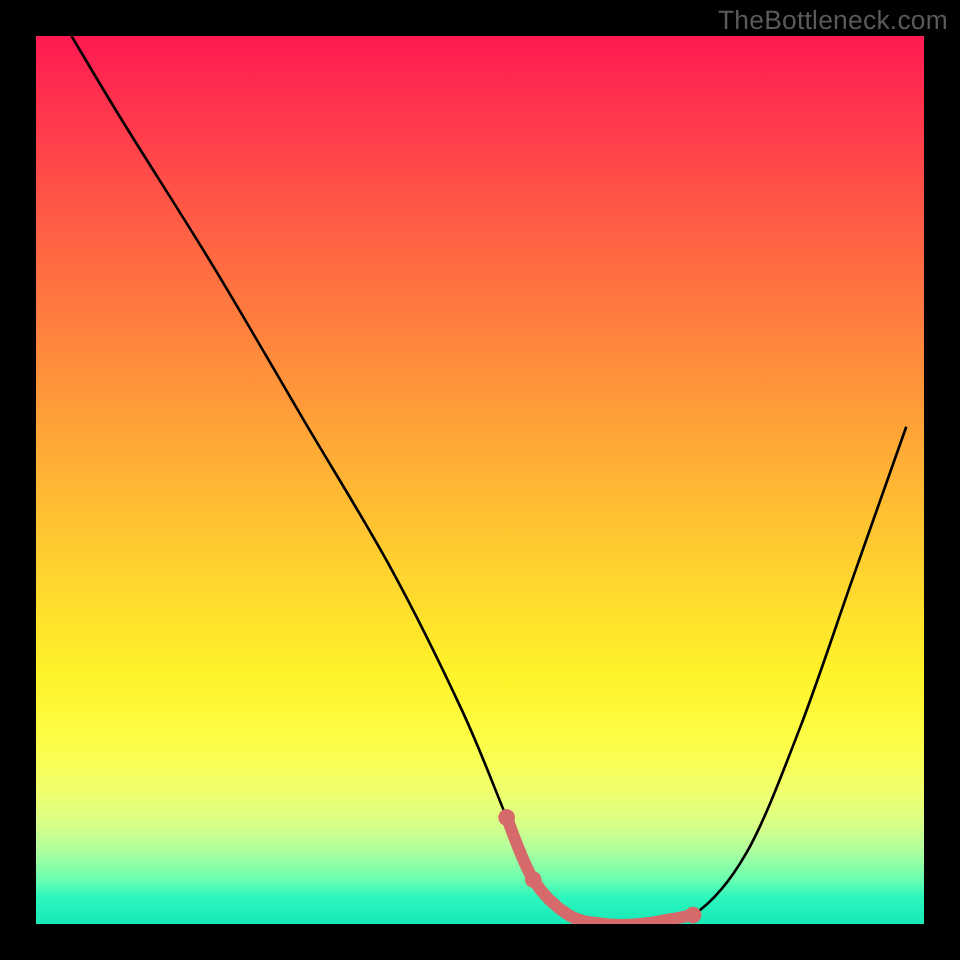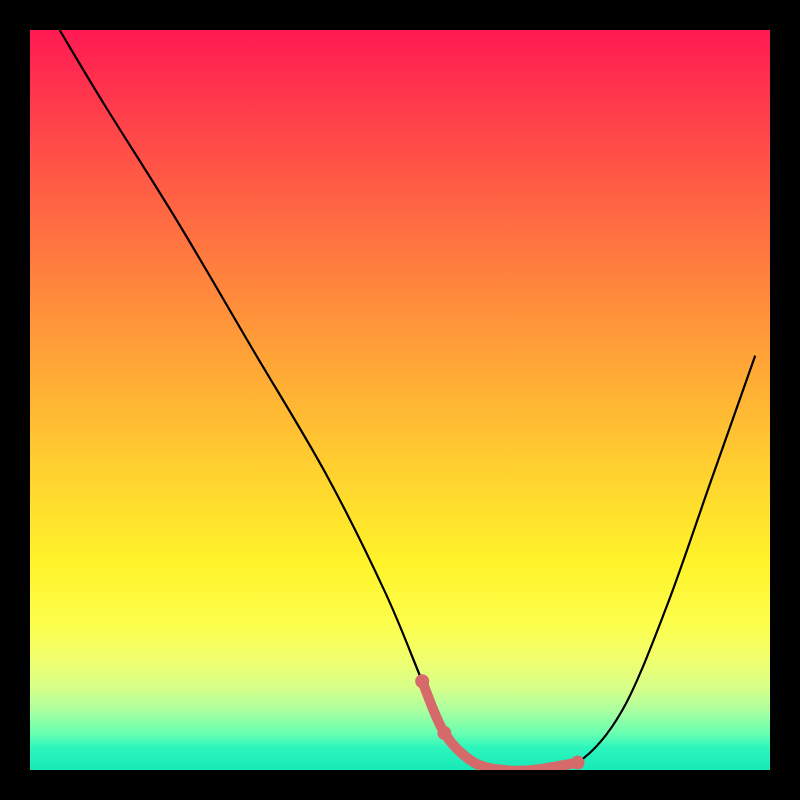--- a/index.html
+++ b/index.html
@@ -59,20 +59,21 @@
     top: 30px;
     width: 740px;
     height: 740px;
     z-index: 5;
   }
 </style>
 </head>
 <body>
 
 <div class="frame">
+  <div class="watermark">TheBottleneck.com</div>
 
   <div class="plot-area"></div>
 
   <svg class="overlay" viewBox="0 0 740 740" preserveAspectRatio="none">
     <path id="main-curve" fill="none" stroke="#000" stroke-width="2.2" d="M 29.6 0 C 37 12.333333333333334, 54.266666666666666 41.93333333333334, 74 74 C 93.73333333333333 106.06666666666666, 123.33333333333333 151.69999999999996, 148 192.39999999999998 C 172.66666666666666 233.1, 197.33333333333334 276.2666666666667, 222 318.20000000000005 C 246.66666666666666 360.1333333333334, 273.8 403.3, 296 444 C 318.2 484.7, 339.16666666666663 527.8666666666667, 355.2 562.4 C 371.23333333333335 596.9333333333333, 382.33333333333337 627.7666666666667, 392.20000000000005 651.2 C 402.0666666666667 674.6333333333334, 405.7666666666667 689.4333333333334, 414.40000000000003 703 C 423.03333333333336 716.5666666666666, 434.1333333333333 726.4333333333334, 444 732.6 C 453.8666666666667 738.7666666666667, 463.73333333333335 738.7666666666667, 473.6 740 C 483.4666666666667 741.2333333333333, 490.86666666666673 741.2333333333333, 503.20000000000005 740 C 515.5333333333334 738.7666666666667, 532.8000000000001 742.4666666666667, 547.6 732.6 C 562.4 722.7333333333333, 577.2 706.6999999999999, 592 680.8 C 606.8 654.9, 621.5999999999999 615.4333333333334, 636.4 577.2 C 651.2 538.9666666666667, 666.0000000000001 493.3333333333333, 680.8000000000001 451.4 C 695.6 409.46666666666664, 717.8 346.5666666666666, 725.1999999999999 325.59999999999997"></path>
     <path id="highlight-segment" fill="none" stroke="#d66a6a" stroke-width="10" stroke-linecap="round" stroke-linejoin="round" d="M 392.20000000000005 651.2 C 395.90000000000003 659.8333333333334, 405.7666666666667 689.4333333333334, 414.40000000000003 703 C 423.03333333333336 716.5666666666666, 434.1333333333333 726.4333333333334, 444 732.6 C 453.8666666666667 738.7666666666667, 463.73333333333335 738.7666666666667, 473.6 740 C 483.4666666666667 741.2333333333333, 490.86666666666673 741.2333333333333, 503.20000000000005 740 C 515.5333333333334 738.7666666666667, 540.2 733.8333333333334, 547.6 732.6"></path>
     <g id="highlight-markers">
         <circle cx="392.20000000000005" cy="651.2" r="7" fill="#d66a6a"></circle>
         <circle cx="414.40000000000003" cy="703" r="7" fill="#d66a6a"></circle>
         <circle cx="547.6" cy="732.6" r="7" fill="#d66a6a"></circle>

